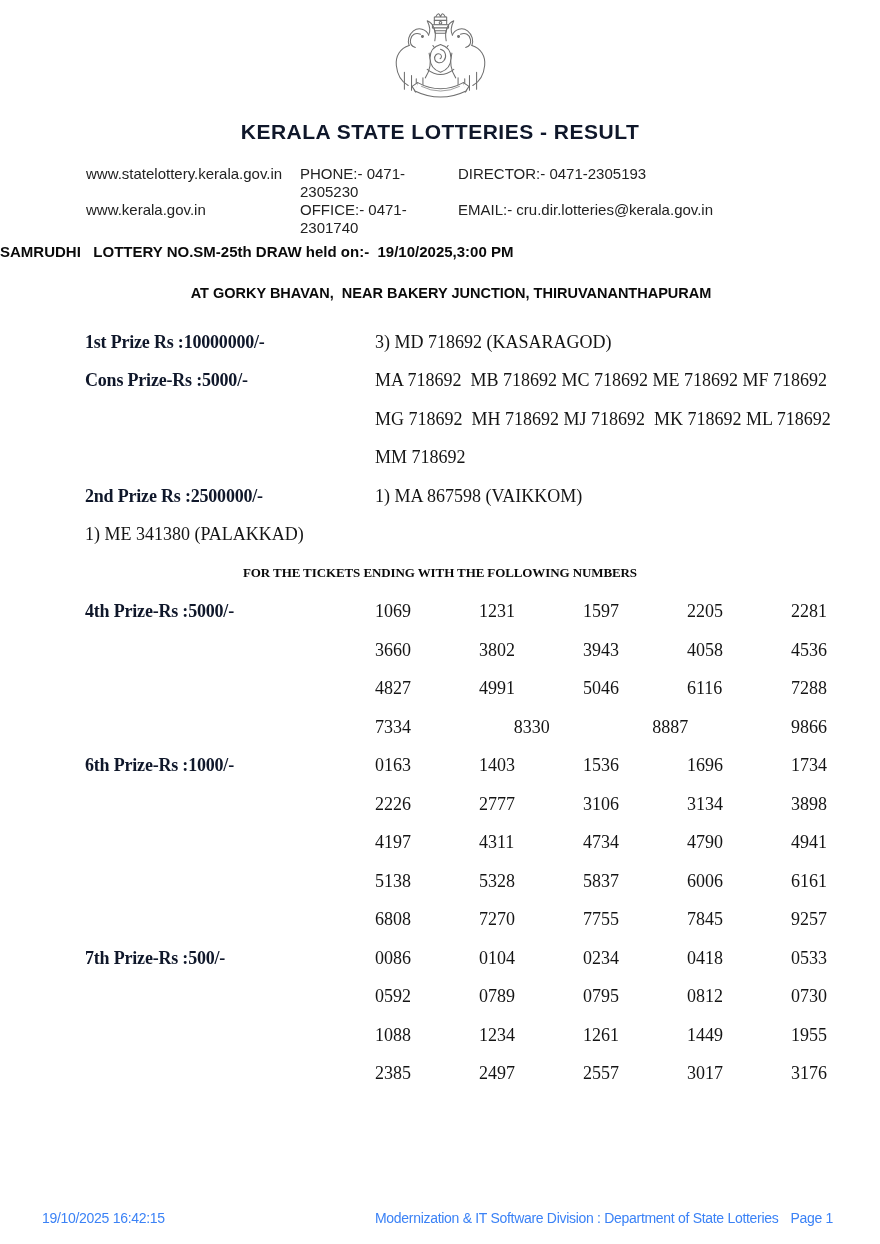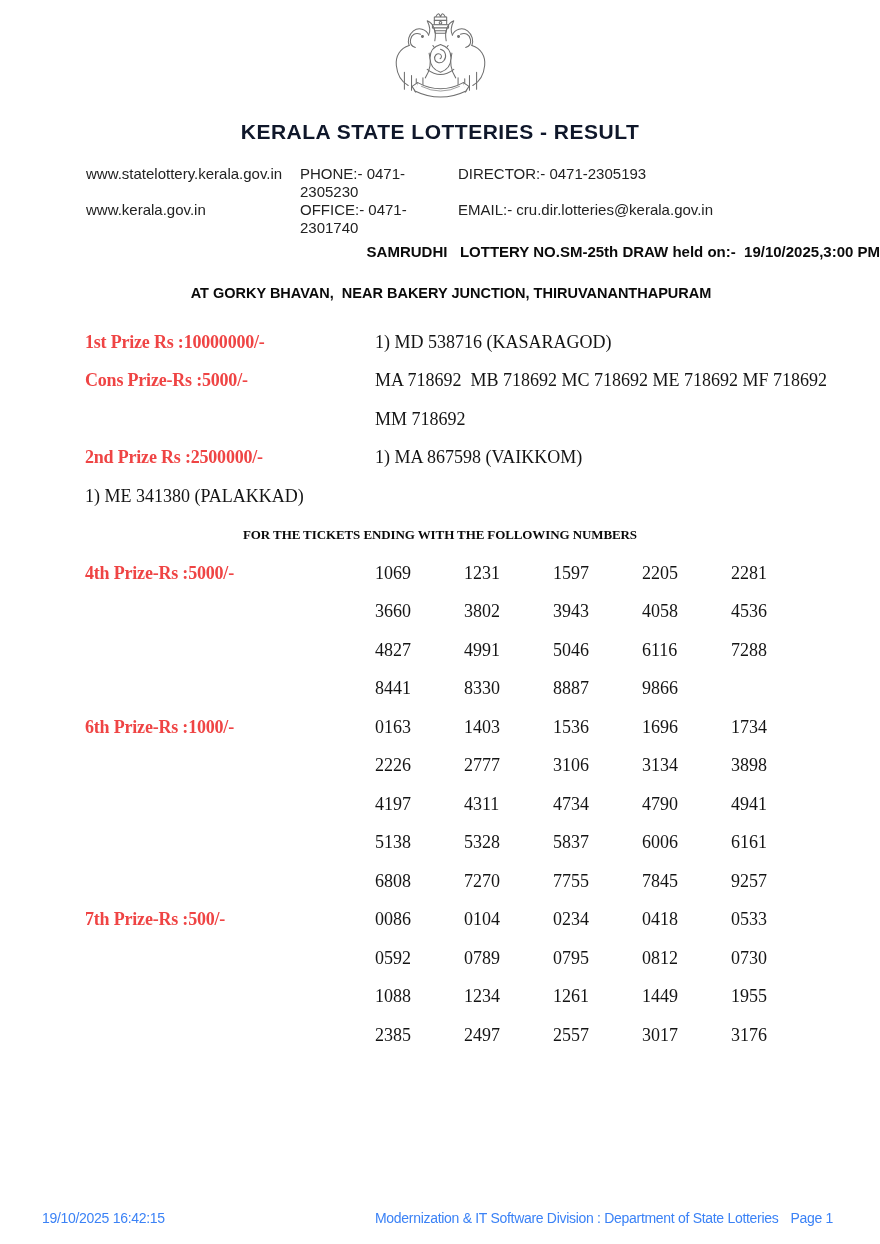--- a/index.html
+++ b/index.html
@@ -31,21 +31,21 @@
     font-family:"Liberation Sans",sans-serif;
     font-size:15px;
     color:#222;
   }
   .contact-row{display:flex;line-height:18px;}
   .contact-row .c1{width:214px;flex:0 0 214px;}
   .contact-row .c2{width:158px;flex:0 0 158px;}
   .contact-row .c3{flex:1;}
   .draw-line{
     margin-top:6px;
-    text-align:right;
+    text-align:left;
     font-family:"Liberation Sans",sans-serif;
     font-weight:bold;
     font-size:15px;
     white-space:pre;
     color:#0a0a0a;
   }
   .venue-line{
     margin-top:25px;
     text-align:center;
     font-family:"Liberation Sans",sans-serif;
@@ -57,30 +57,30 @@
   }
   
   #top-prizes{margin-top:22px;}
   .prize-row{display:flex;padding-left:85px;}
   .prize-label{
     flex:0 0 290px;width:290px;
     height:38.5px;
     display:flex;align-items:center;
     font-weight:bold;font-size:18px;
     letter-spacing:-.2px;
-    color:#ef4444;
+    color:#0f172a;
   }
   .prize-lines{flex:1;}
   .pline{
     height:38.5px;
     display:flex;align-items:center;
     font-size:18px;white-space:pre;
     color:#141414;
   }
-  .num-row{height:38.5px;display:flex;align-items:center;}
+  .num-row{height:38.5px;display:flex;align-items:center;justify-content:space-between;}
   .num-cell{width:89px;flex:0 0 89px;font-size:18px;color:#141414;}
   .section-heading{
     height:38.5px;
     display:flex;align-items:center;justify-content:center;
     font-weight:bold;font-size:13px;
     letter-spacing:-.1px;
     color:#0a0a0a;
   }
   
   .footer{
@@ -148,27 +148,28 @@
     </div>
   </div>
 
   <div class="draw-line">SAMRUDHI   LOTTERY NO.SM-25th DRAW held on:-  19/10/2025,3:00 PM</div>
   <div class="venue-line">AT GORKY BHAVAN,  NEAR BAKERY JUNCTION, THIRUVANANTHAPURAM</div>
 
   <div id="top-prizes">
       <div class="prize-row">
         <div class="prize-label">1st Prize Rs :10000000/-</div>
         <div class="prize-lines">
-          <div class="pline">1) MD 538716 (KASARAGOD)</div>
+          <div class="pline">3) MD 718692 (KASARAGOD)</div>
         </div>
       </div>
       <div class="prize-row">
         <div class="prize-label">Cons Prize-Rs :5000/-</div>
         <div class="prize-lines">
           <div class="pline">MA 718692  MB 718692 MC 718692 ME 718692 MF 718692</div>
+          <div class="pline">MG 718692  MH 718692 MJ 718692  MK 718692 ML 718692</div>
           <div class="pline">MM 718692</div>
         </div>
       </div>
       <div class="prize-row">
         <div class="prize-label">2nd Prize Rs :2500000/-</div>
         <div class="prize-lines">
           <div class="pline">1) MA 867598 (VAIKKOM)</div>
         </div>
       </div>
       <div class="prize-row">
@@ -199,21 +200,21 @@
             <span class="num-cell">4536</span>
           </div>
           <div class="num-row">
             <span class="num-cell">4827</span>
             <span class="num-cell">4991</span>
             <span class="num-cell">5046</span>
             <span class="num-cell">6116</span>
             <span class="num-cell">7288</span>
           </div>
           <div class="num-row">
-            <span class="num-cell">8441</span>
+            <span class="num-cell">7334</span>
             <span class="num-cell">8330</span>
             <span class="num-cell">8887</span>
             <span class="num-cell">9866</span>
           </div>
         </div>
       </div>
       <div class="prize-row">
         <div class="prize-label">6th Prize-Rs :1000/-</div>
         <div class="prize-lines">
           <div class="num-row">

